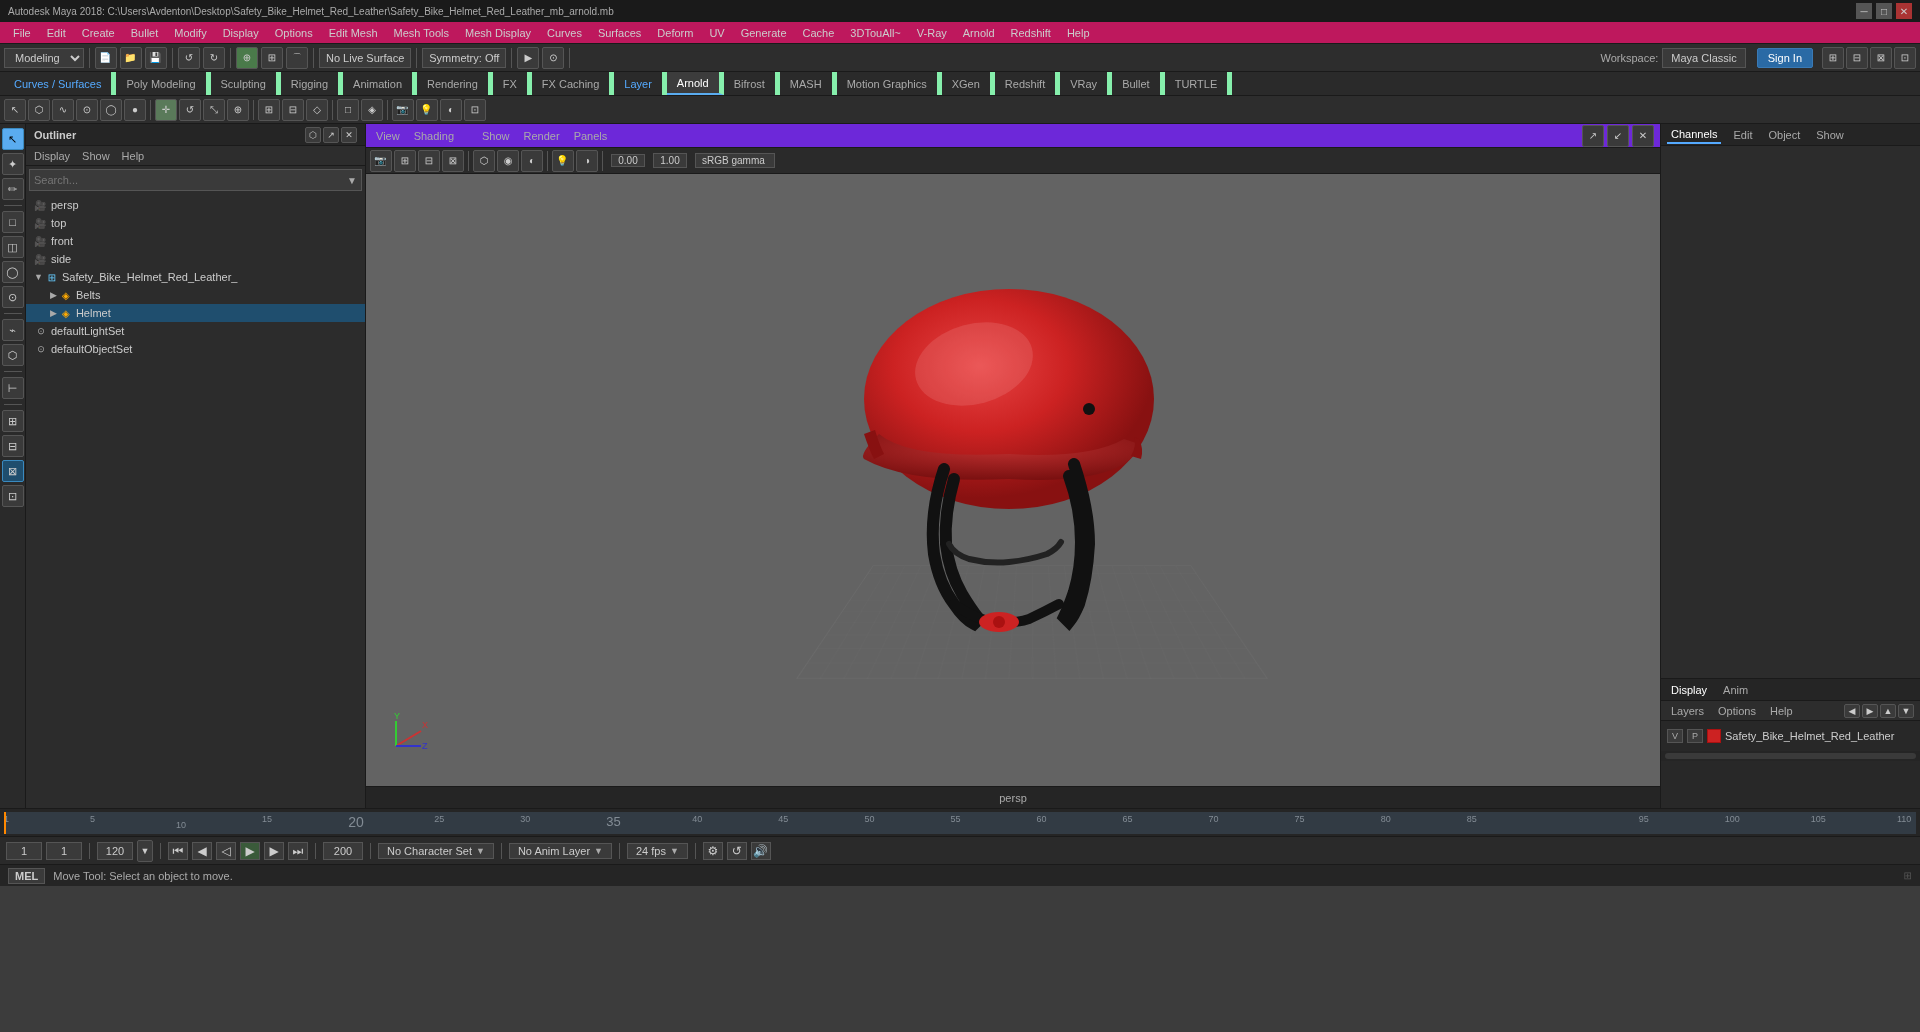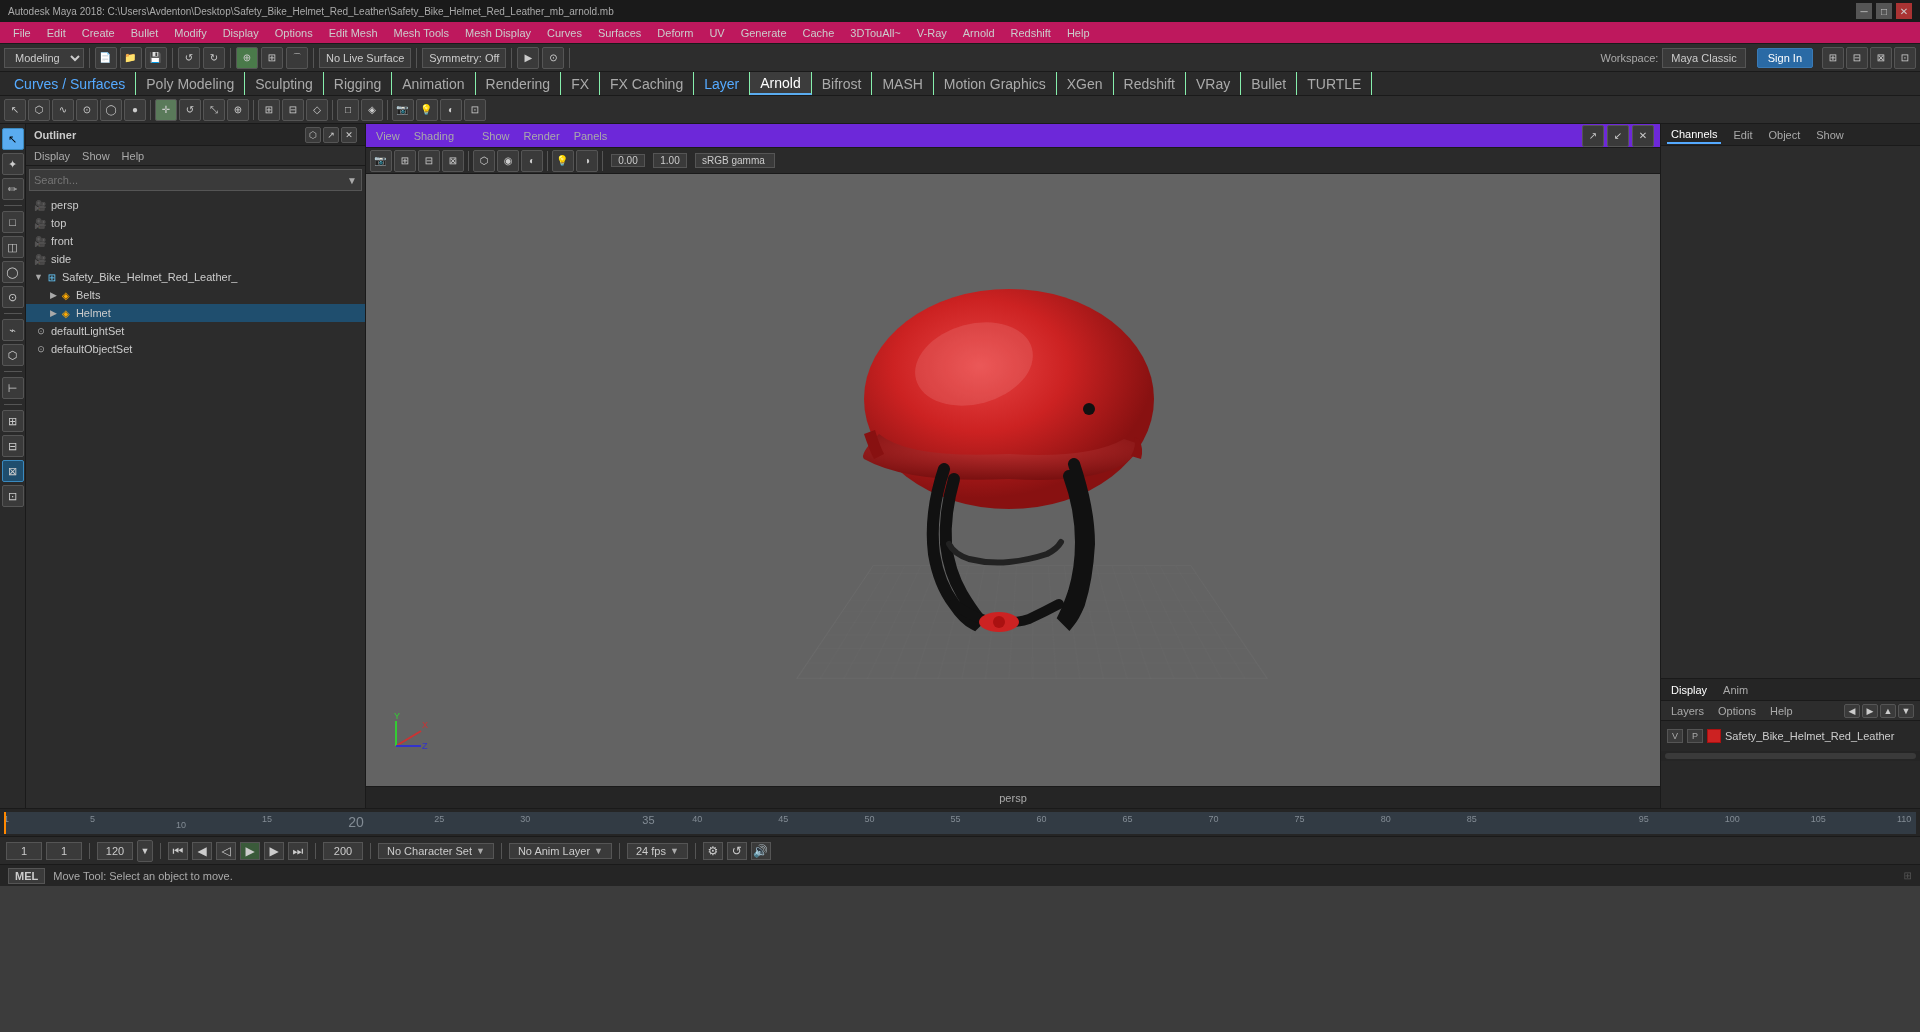--- a/index.html
+++ b/index.html
@@ -123,24 +123,24 @@
       height: 24px;
       background: #2a2a2a;
       display: flex;
       align-items: center;
       padding: 0 4px;
       gap: 0;
       border-bottom: 1px solid #1a1a1a;
     }
     .tab-item {
       padding: 3px 10px;
-      font-size: 14px;
+      font-size: 11px;
       color: #aaa;
       cursor: pointer;
-      border-right: 1px solid #86efac;
+      border-right: 5px solid #86efac;
       height: 100%;
       display: flex; align-items: center;
     }
     .tab-item.active { background: #3c3c3c; color: #fff; border-bottom: 2px solid #5aacf0; }
 
     
     #toolbar2 {
       height: 28px;
       background: #2d2d2d;
       display: flex;
@@ -887,21 +887,21 @@
   <div class="tl-ruler" style="position:relative; flex:1; height:22px; background:#2a2a2a; overflow:hidden;">
 
     <div style="position:absolute; top:0; left:0; right:0; bottom:0; display:flex;">
       <span style="position:absolute; left:0px; top:2px; font-size:9px; color:#888;">1</span>
       <span style="position:absolute; left:4.5%; top:2px; font-size:9px; color:#888;">5</span>
       <span style="position:absolute; left:9%; top:2px; font-size:9px; color:#888;margin-top:6px;">10</span>
       <span style="position:absolute; left:13.5%; top:2px; font-size:9px; color:#888;">15</span>
       <span style="position:absolute; left:18%; top:2px; font-size:14px; color:#888;">20</span>
       <span style="position:absolute; left:22.5%; top:2px; font-size:9px; color:#888;">25</span>
       <span style="position:absolute; left:27%; top:2px; font-size:9px; color:#888;">30</span>
-      <span style="position:absolute; left:31.5%; top:2px; font-size:11px; color:#888;margin-left:36px;">35</span>
+      <span style="position:absolute; left:31.5%; top:2px; font-size:13px; color:#888;">35</span>
       <span style="position:absolute; left:36%; top:2px; font-size:9px; color:#888;">40</span>
       <span style="position:absolute; left:40.5%; top:2px; font-size:9px; color:#888;">45</span>
       <span style="position:absolute; left:45%; top:2px; font-size:9px; color:#888;">50</span>
       <span style="position:absolute; left:49.5%; top:2px; font-size:9px; color:#888;">55</span>
       <span style="position:absolute; left:54%; top:2px; font-size:9px; color:#888;">60</span>
       <span style="position:absolute; left:58.5%; top:2px; font-size:9px; color:#888;">65</span>
       <span style="position:absolute; left:63%; top:2px; font-size:9px; color:#888;">70</span>
       <span style="position:absolute; left:67.5%; top:2px; font-size:9px; color:#888;">75</span>
       <span style="position:absolute; left:72%; top:2px; font-size:9px; color:#888;">80</span>
       <span style="position:absolute; left:76.5%; top:2px; font-size:9px; color:#888;">85</span>

